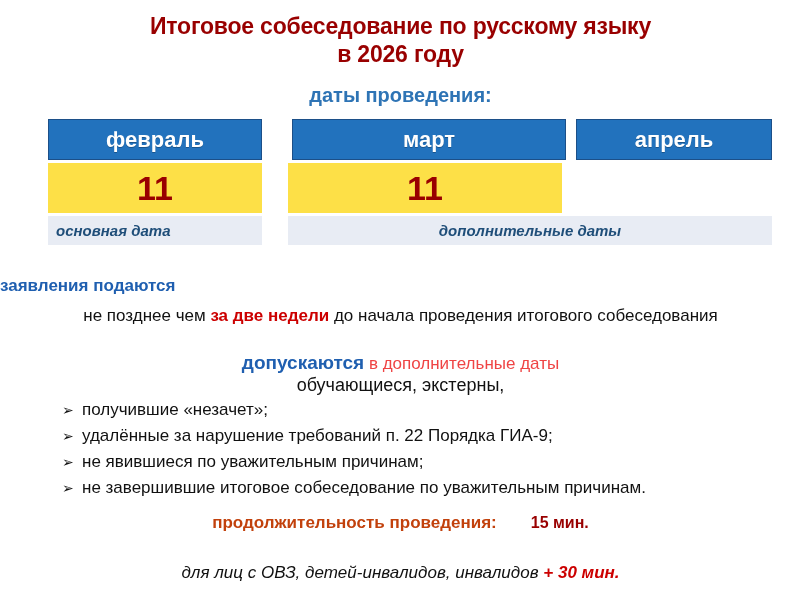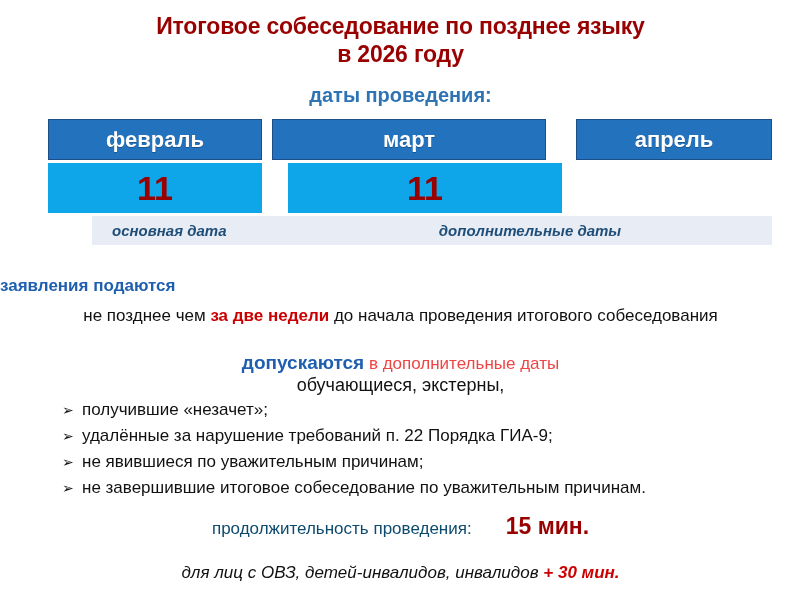--- a/index.html
+++ b/index.html
@@ -59,29 +59,29 @@
     background: #2272bd;
     border: 1px solid #1c4f88;
     color: #ffffff;
     font-size: 22px;
     font-weight: bold;
     line-height: 39px;
     text-align: center;
     text-shadow: 0 1px 0 rgba(0,0,0,0.25);
   }
   .month-head.c1 { left: 0px;   width: 214px; }
-  .month-head.c2 { left: 224px; width: 274px; }
+  .month-head.c2 { left: 244px; width: 274px; }
   .month-head.c3 { left: 528px; width: 196px; }
 
   .num-cell {
     position: absolute;
     top: 44px;
     height: 50px;
     box-sizing: border-box;
-    background: #0ea5e9;
+    background: #fde047;
     color: #990000;
     font-size: 34px;
     font-weight: bold;
     line-height: 50px;
     text-align: center;
   }
   .num-cell.c1 { left: 0px;   width: 214px; }
   .num-cell.c2 { left: 240px; width: 274px; }
   .num-cell.c3 { left: 528px; width: 196px; }
 
@@ -91,21 +91,21 @@
     height: 29px;
     box-sizing: border-box;
     background: #e8ecf4;
     color: #1f4e79;
     font-size: 15px;
     font-weight: bold;
     font-style: italic;
     line-height: 29px;
     text-align: center;
   }
-  .label-cell.main { left: 0px;  width: 214px; text-align: left; padding-left: 20px; margin-left: 44px; }
+  .label-cell.main { left: 0px;  width: 214px; text-align: left; padding-left: 8px; }
   .label-cell.extra { left: 240px; width: 484px; }
 
   
   .apps-head {
     position: absolute;
     left: 0;
     top: 276px;
     width: 801px;
     text-align: left;
     font-size: 17px;
@@ -180,25 +180,25 @@
   
   .duration {
     position: absolute;
     left: 0;
     top: 513px;
     width: 801px;
     text-align: center;
   }
   .duration .lbl {
     font-size: 17px;
-    font-weight: normal;
-    color: #0c4a6e;
+    font-weight: bold;
+    color: #c2410c;
   }
   .duration .val {
-    font-size: 23px;
+    font-size: 16px;
     font-weight: bold;
     color: #990000;
     margin-left: 34px;
   }
   .extra-time {
     position: absolute;
     left: 0;
     top: 563px;
     width: 801px;
     text-align: center;
@@ -208,21 +208,21 @@
   }
   .extra-time .val {
     color: #cc0000;
     font-weight: bold;
   }
 </style>
 </head>
 <body>
 
 <div class="title">
-  <span>Итоговое собеседование по позднее языку</span>
+  <span>Итоговое собеседование по русскому языку</span>
   <span class="line2">в 2026 году</span>
 </div>
 
 <div class="subtitle">даты проведения:</div>
 
 <div class="dates-table">
 
   <div class="month-head c1">февраль</div>
   <div class="month-head c2">март</div>
   <div class="month-head c3">апрель</div>

